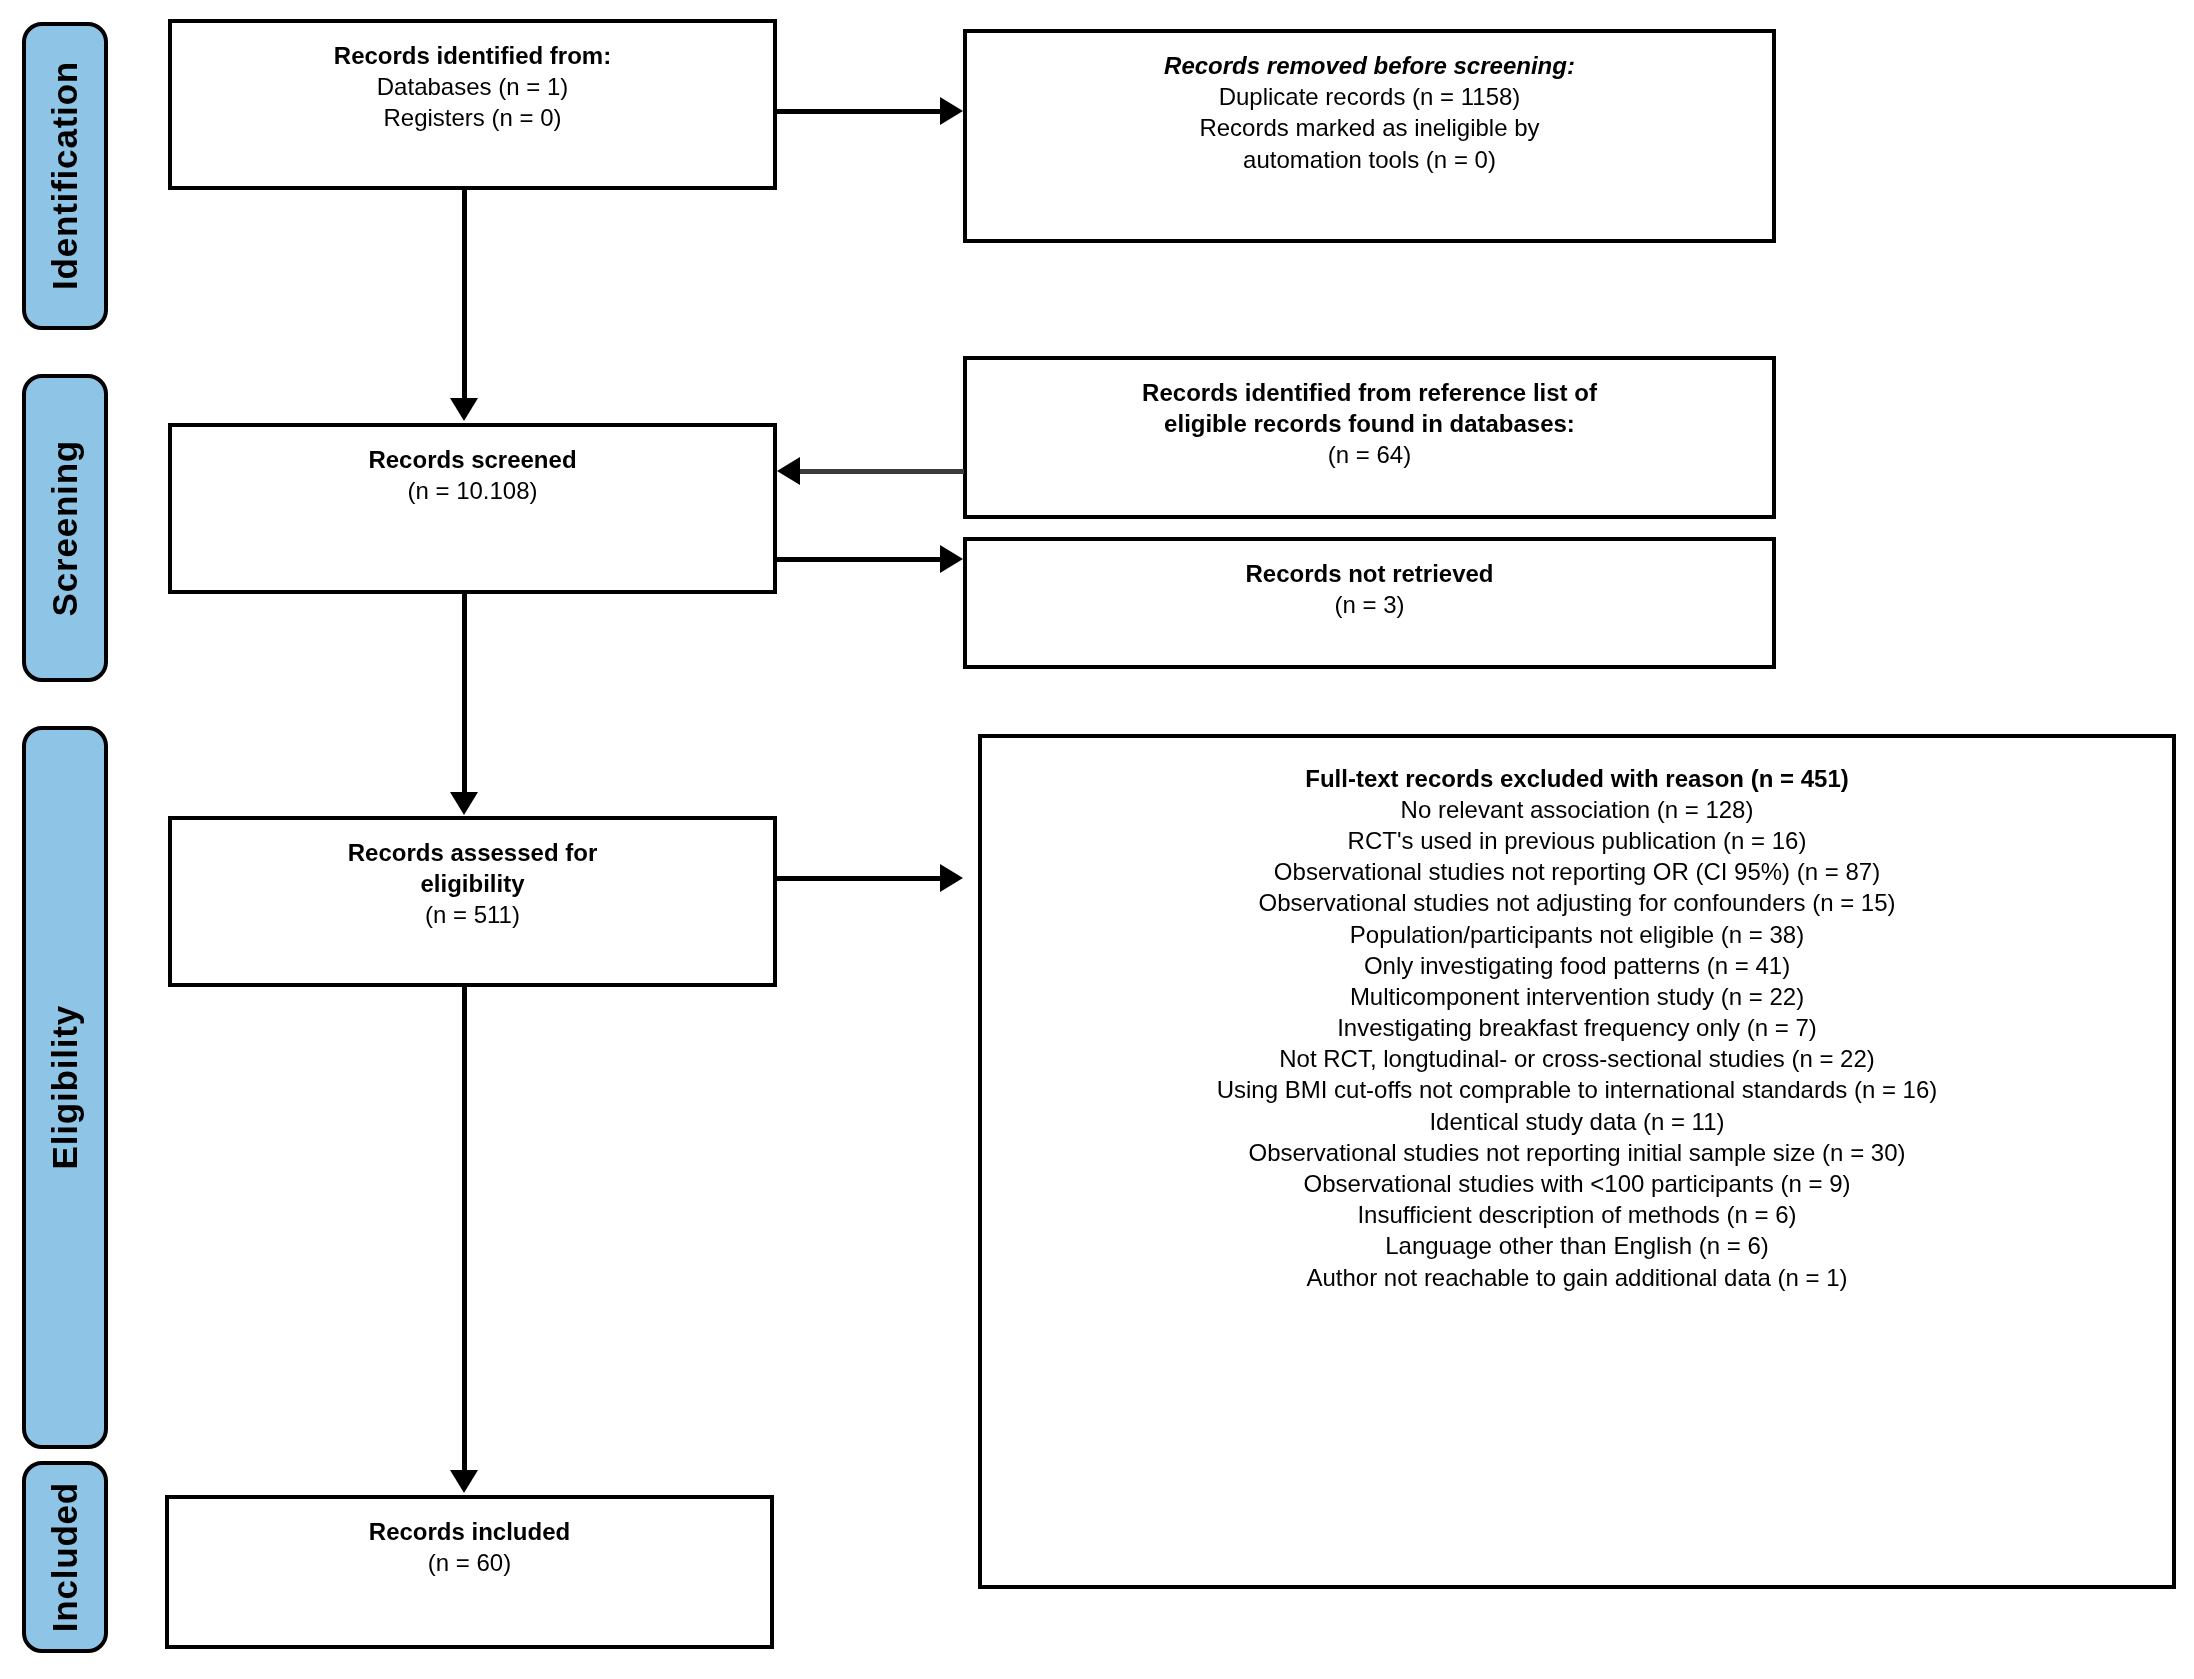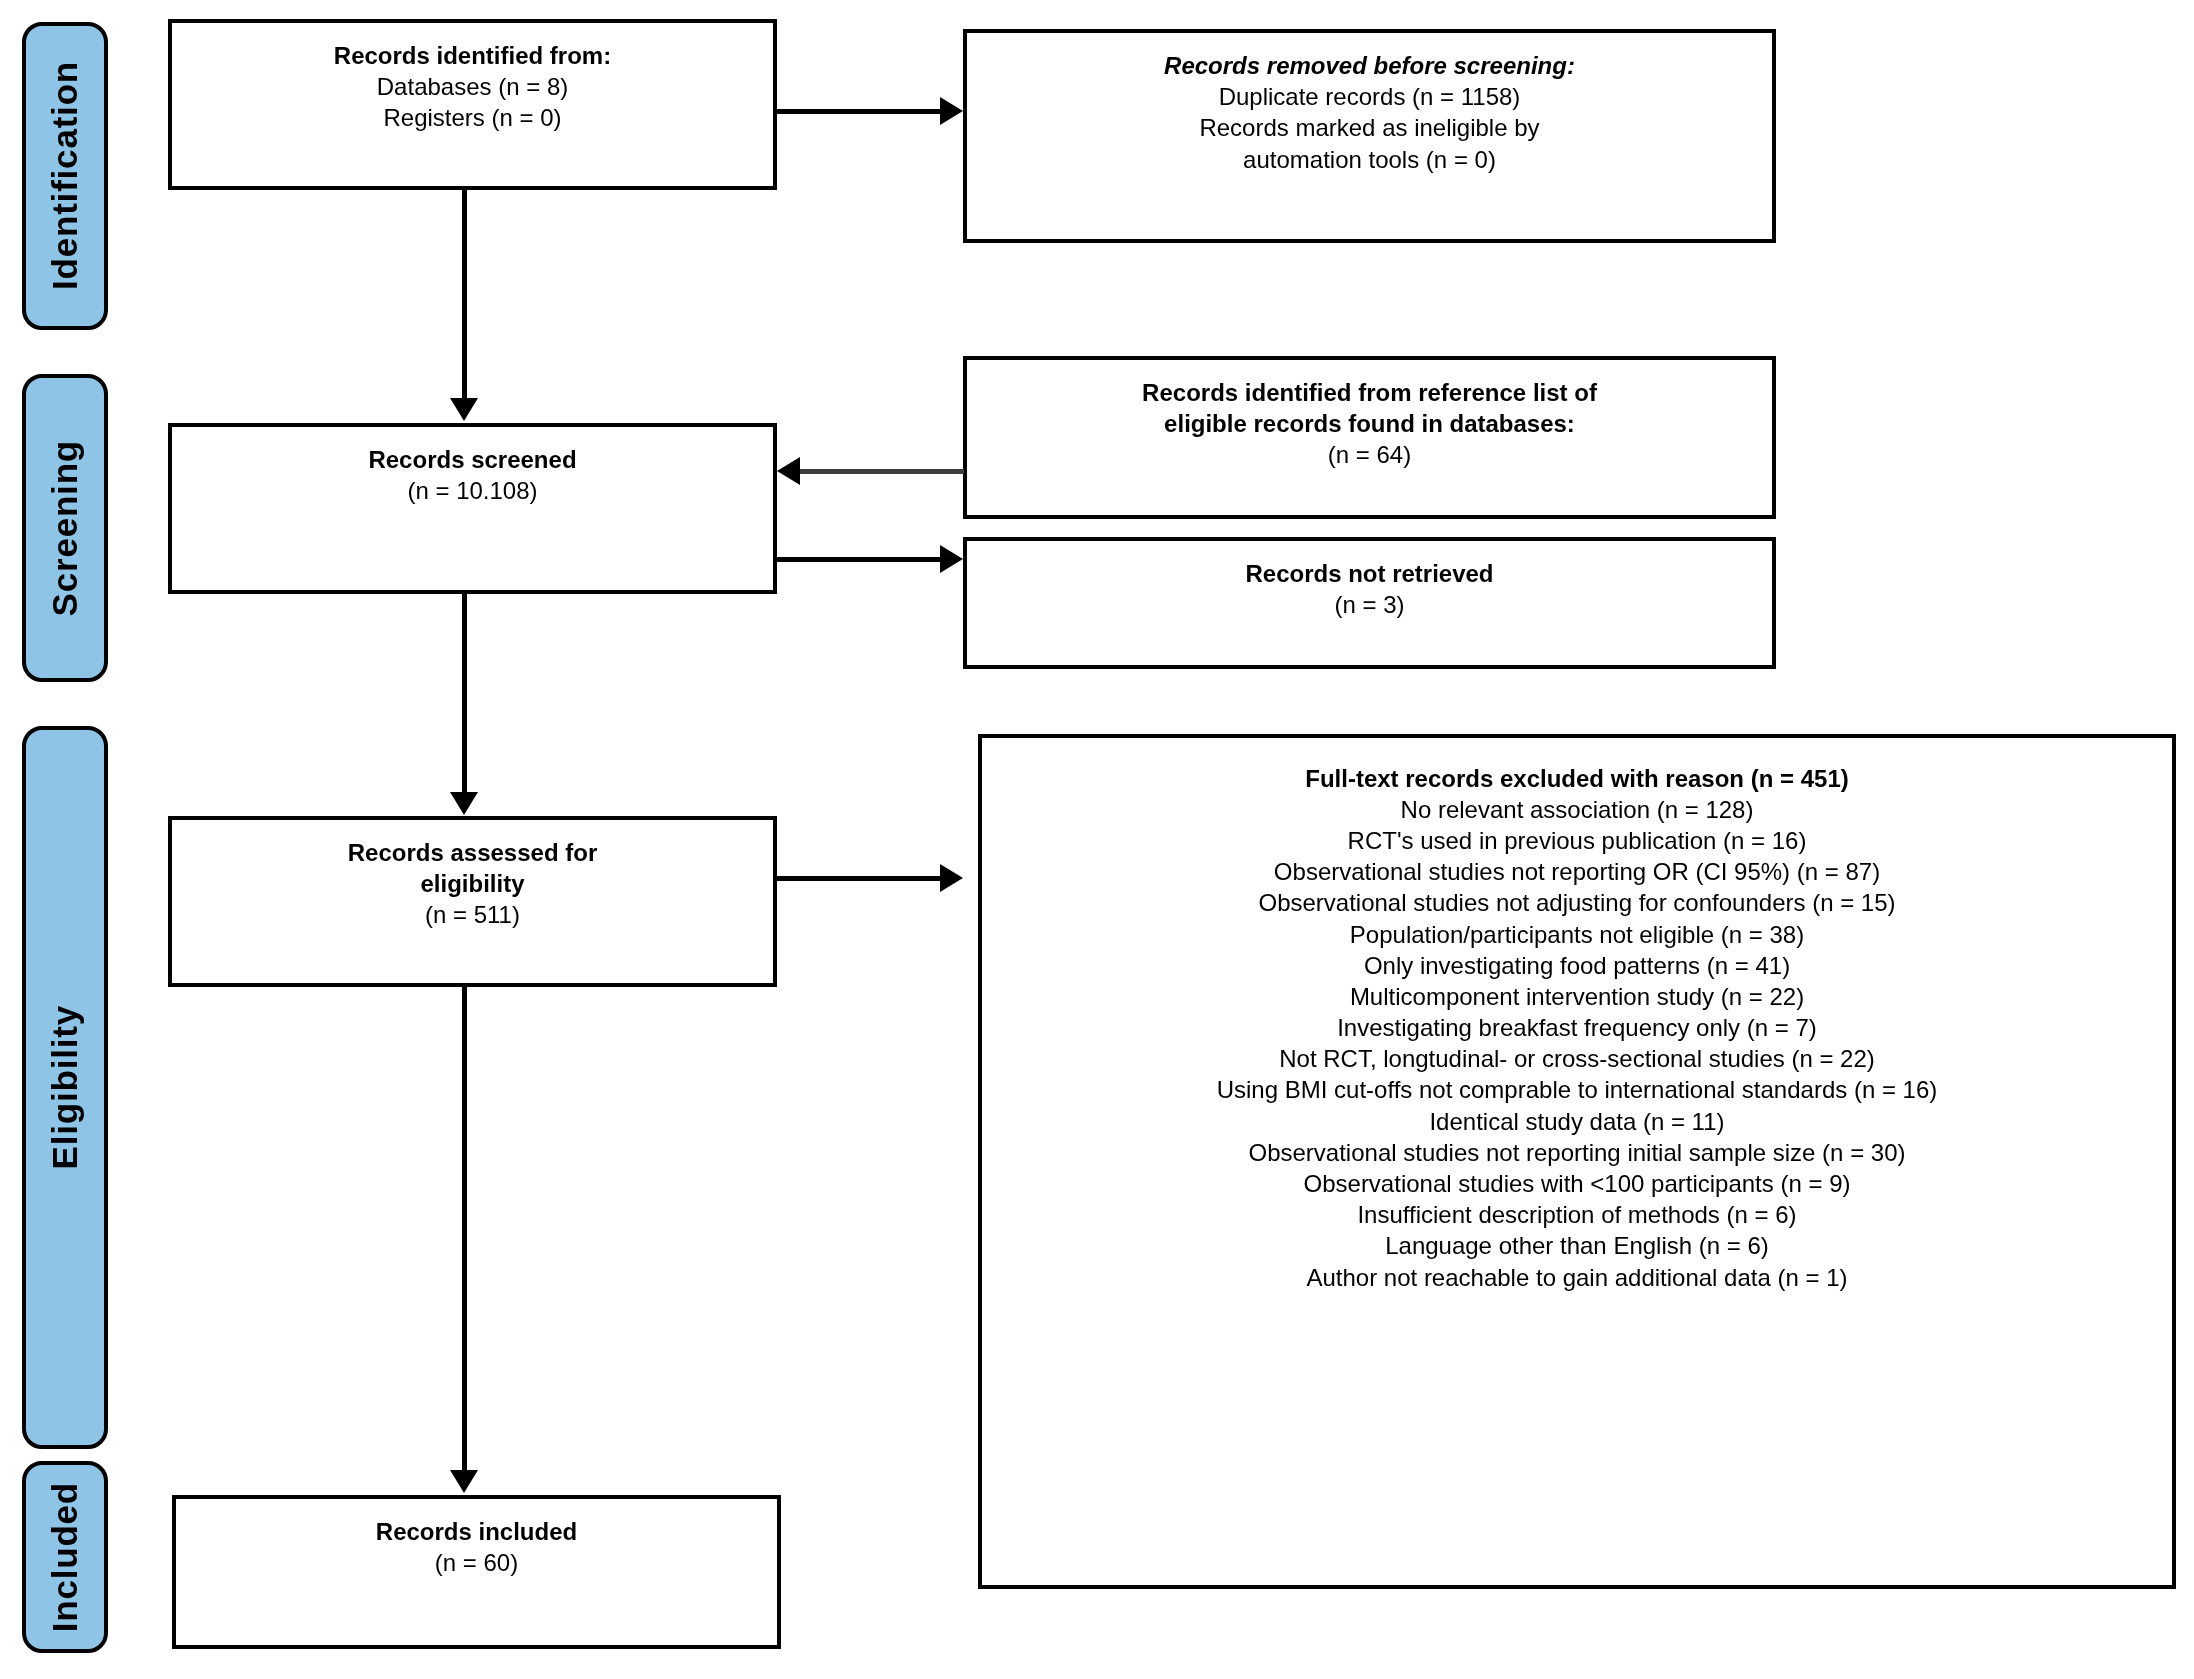--- a/index.html
+++ b/index.html
@@ -108,21 +108,21 @@
   <div class="stage" style="left:21.5px; top:726px; width:86px; height:723px;">
     <span class="stage-label">Eligibility</span>
   </div>
 
   <div class="stage" style="left:21.5px; top:1461px; width:86px; height:192px;">
     <span class="stage-label">Included</span>
   </div>
 
   <div class="box" style="left:168px; top:18.5px; width:609px; height:171px;">
     <div class="line b">Records identified from:</div>
-    <div class="line">Databases (n = 8)</div>
+    <div class="line">Databases (n = 1)</div>
     <div class="line">Registers (n = 0)</div>
   </div>
 
   <div class="box" style="left:963px; top:29px; width:813px; height:214px;">
     <div class="line bi">Records removed before screening:</div>
     <div class="line">Duplicate records (n = 1158)</div>
     <div class="line">Records marked as ineligible by</div>
     <div class="line">automation tools (n = 0)</div>
   </div>
 
@@ -182,19 +182,19 @@
     <div class="line">Observational studies not reporting initial sample size (n = 30)</div>
     <div class="line">Observational studies with &lt;100 participants (n = 9)</div>
     <div class="line">Insufficient description of methods (n = 6)</div>
     <div class="line">Language other than English (n = 6)</div>
     <div class="line">Author not reachable to gain additional data (n = 1)</div>
   </div>
 
   <div class="vline" style="left:462px; top:987px; height:483px;"></div>
   <div class="arrow-d" style="left:450px; top:1470px;"></div>
 
-  <div class="box" style="left:172px; top:1495px; width:609px; height:154px;">
+  <div class="box" style="left:165px; top:1495px; width:609px; height:154px;">
     <div class="line b">Records included</div>
     <div class="line">(n = 60)</div>
   </div>
 
 </div>
 
 
 </body></html>

